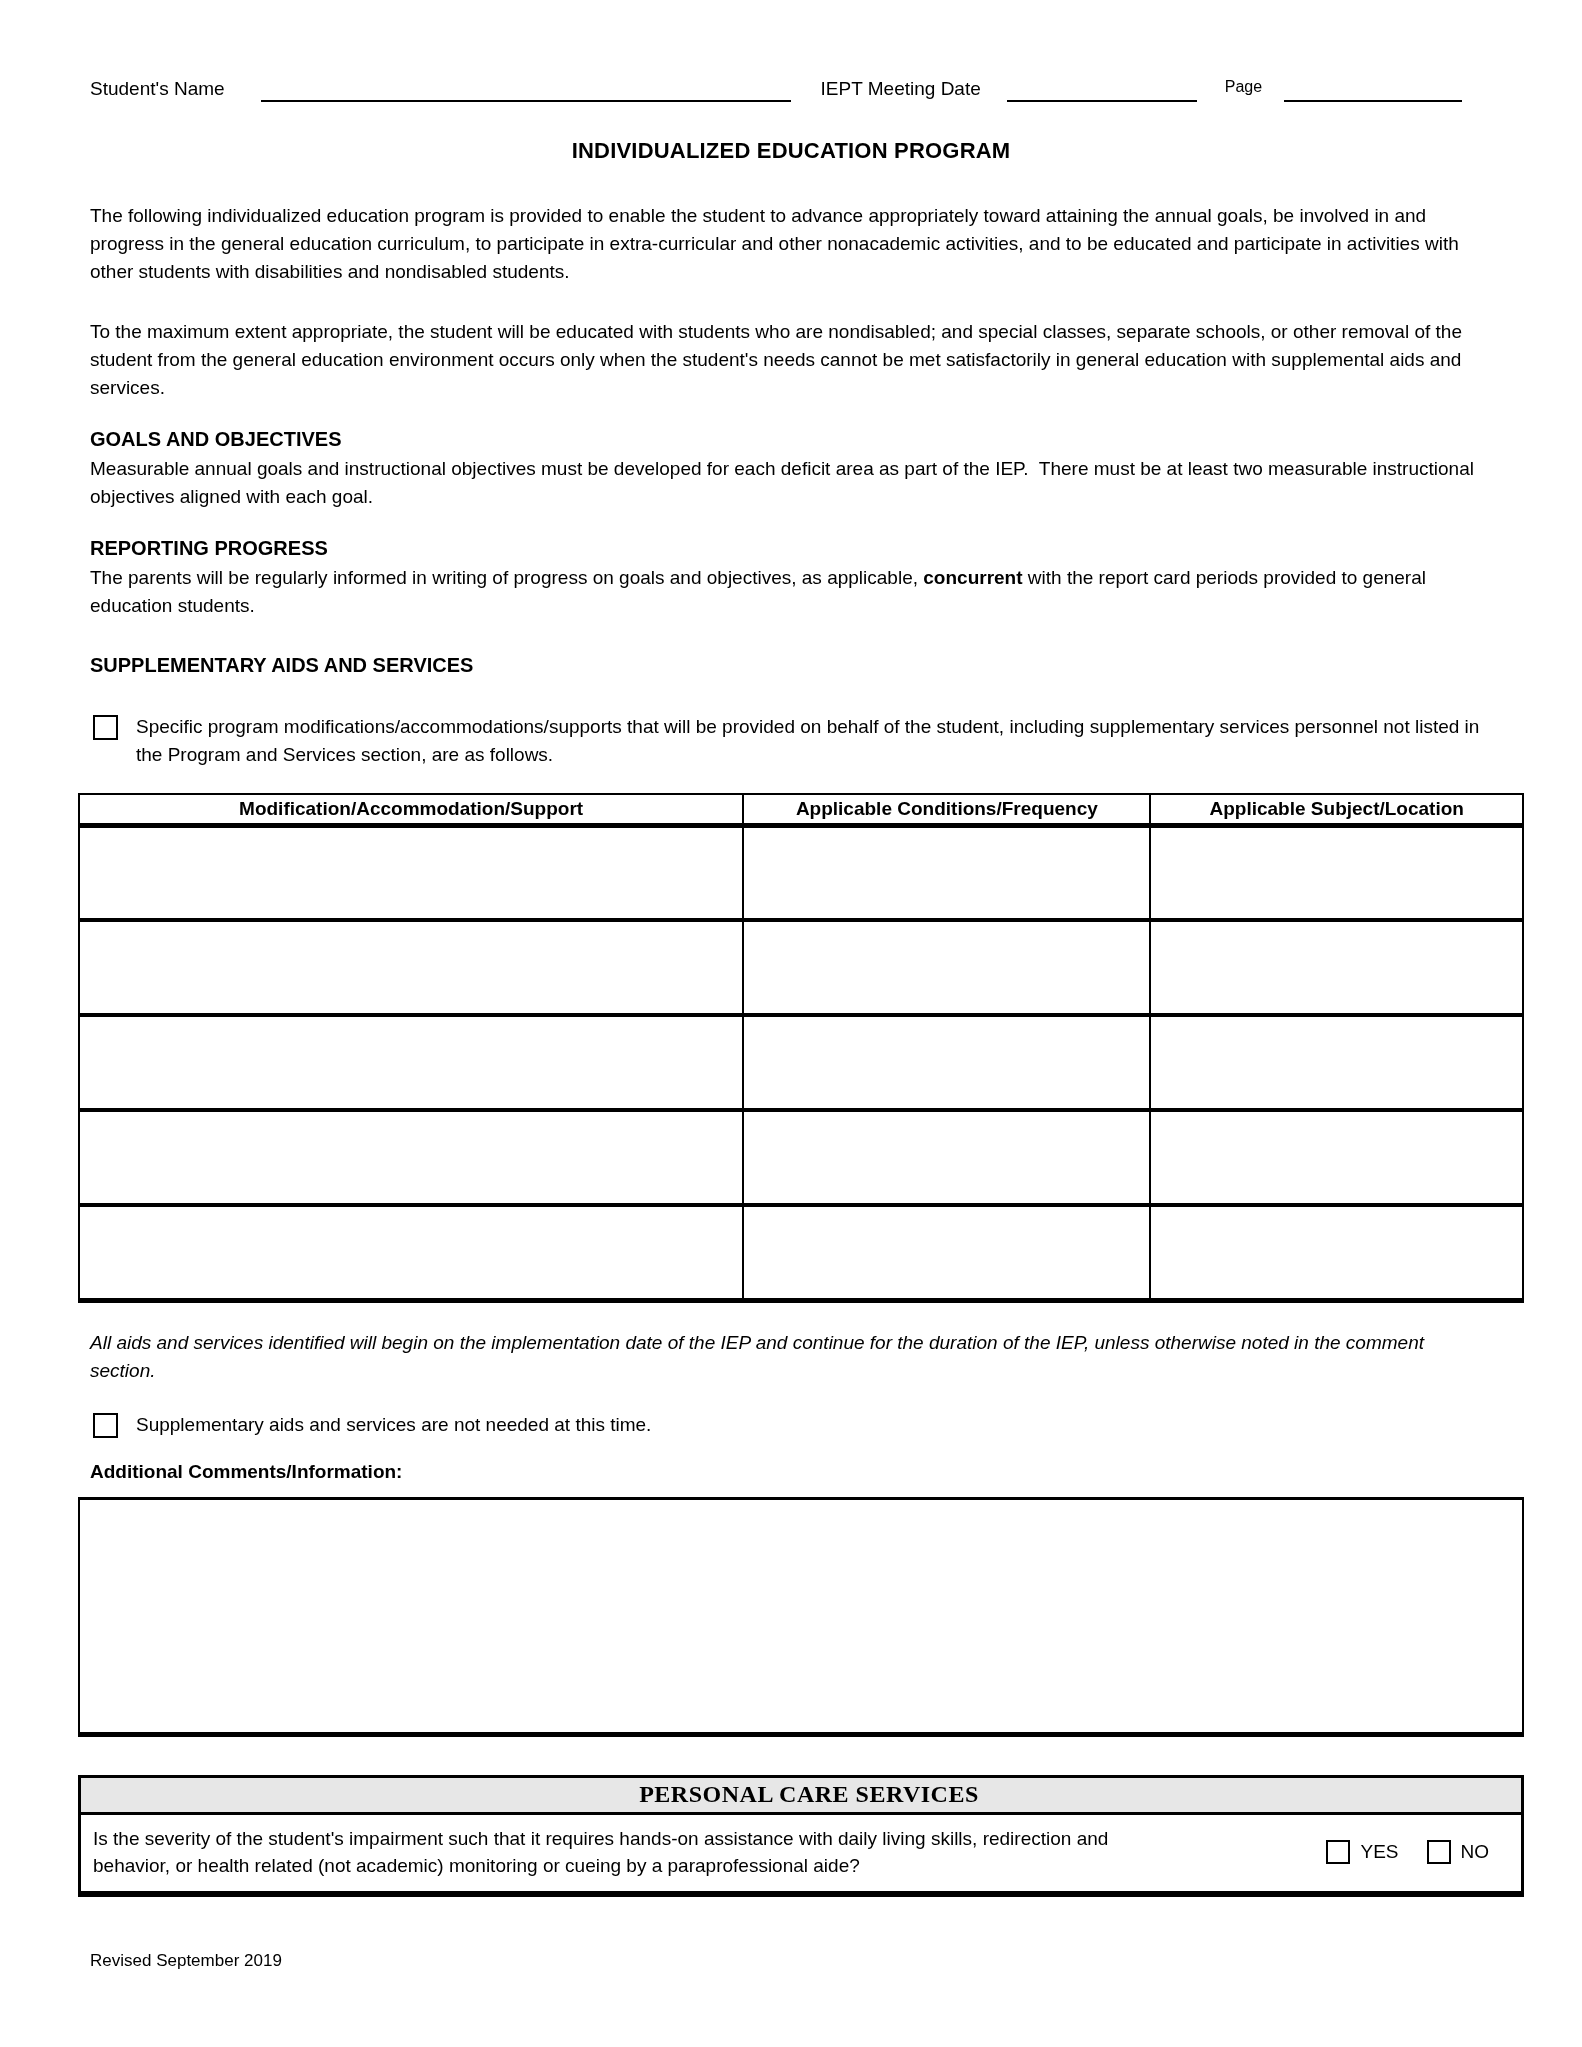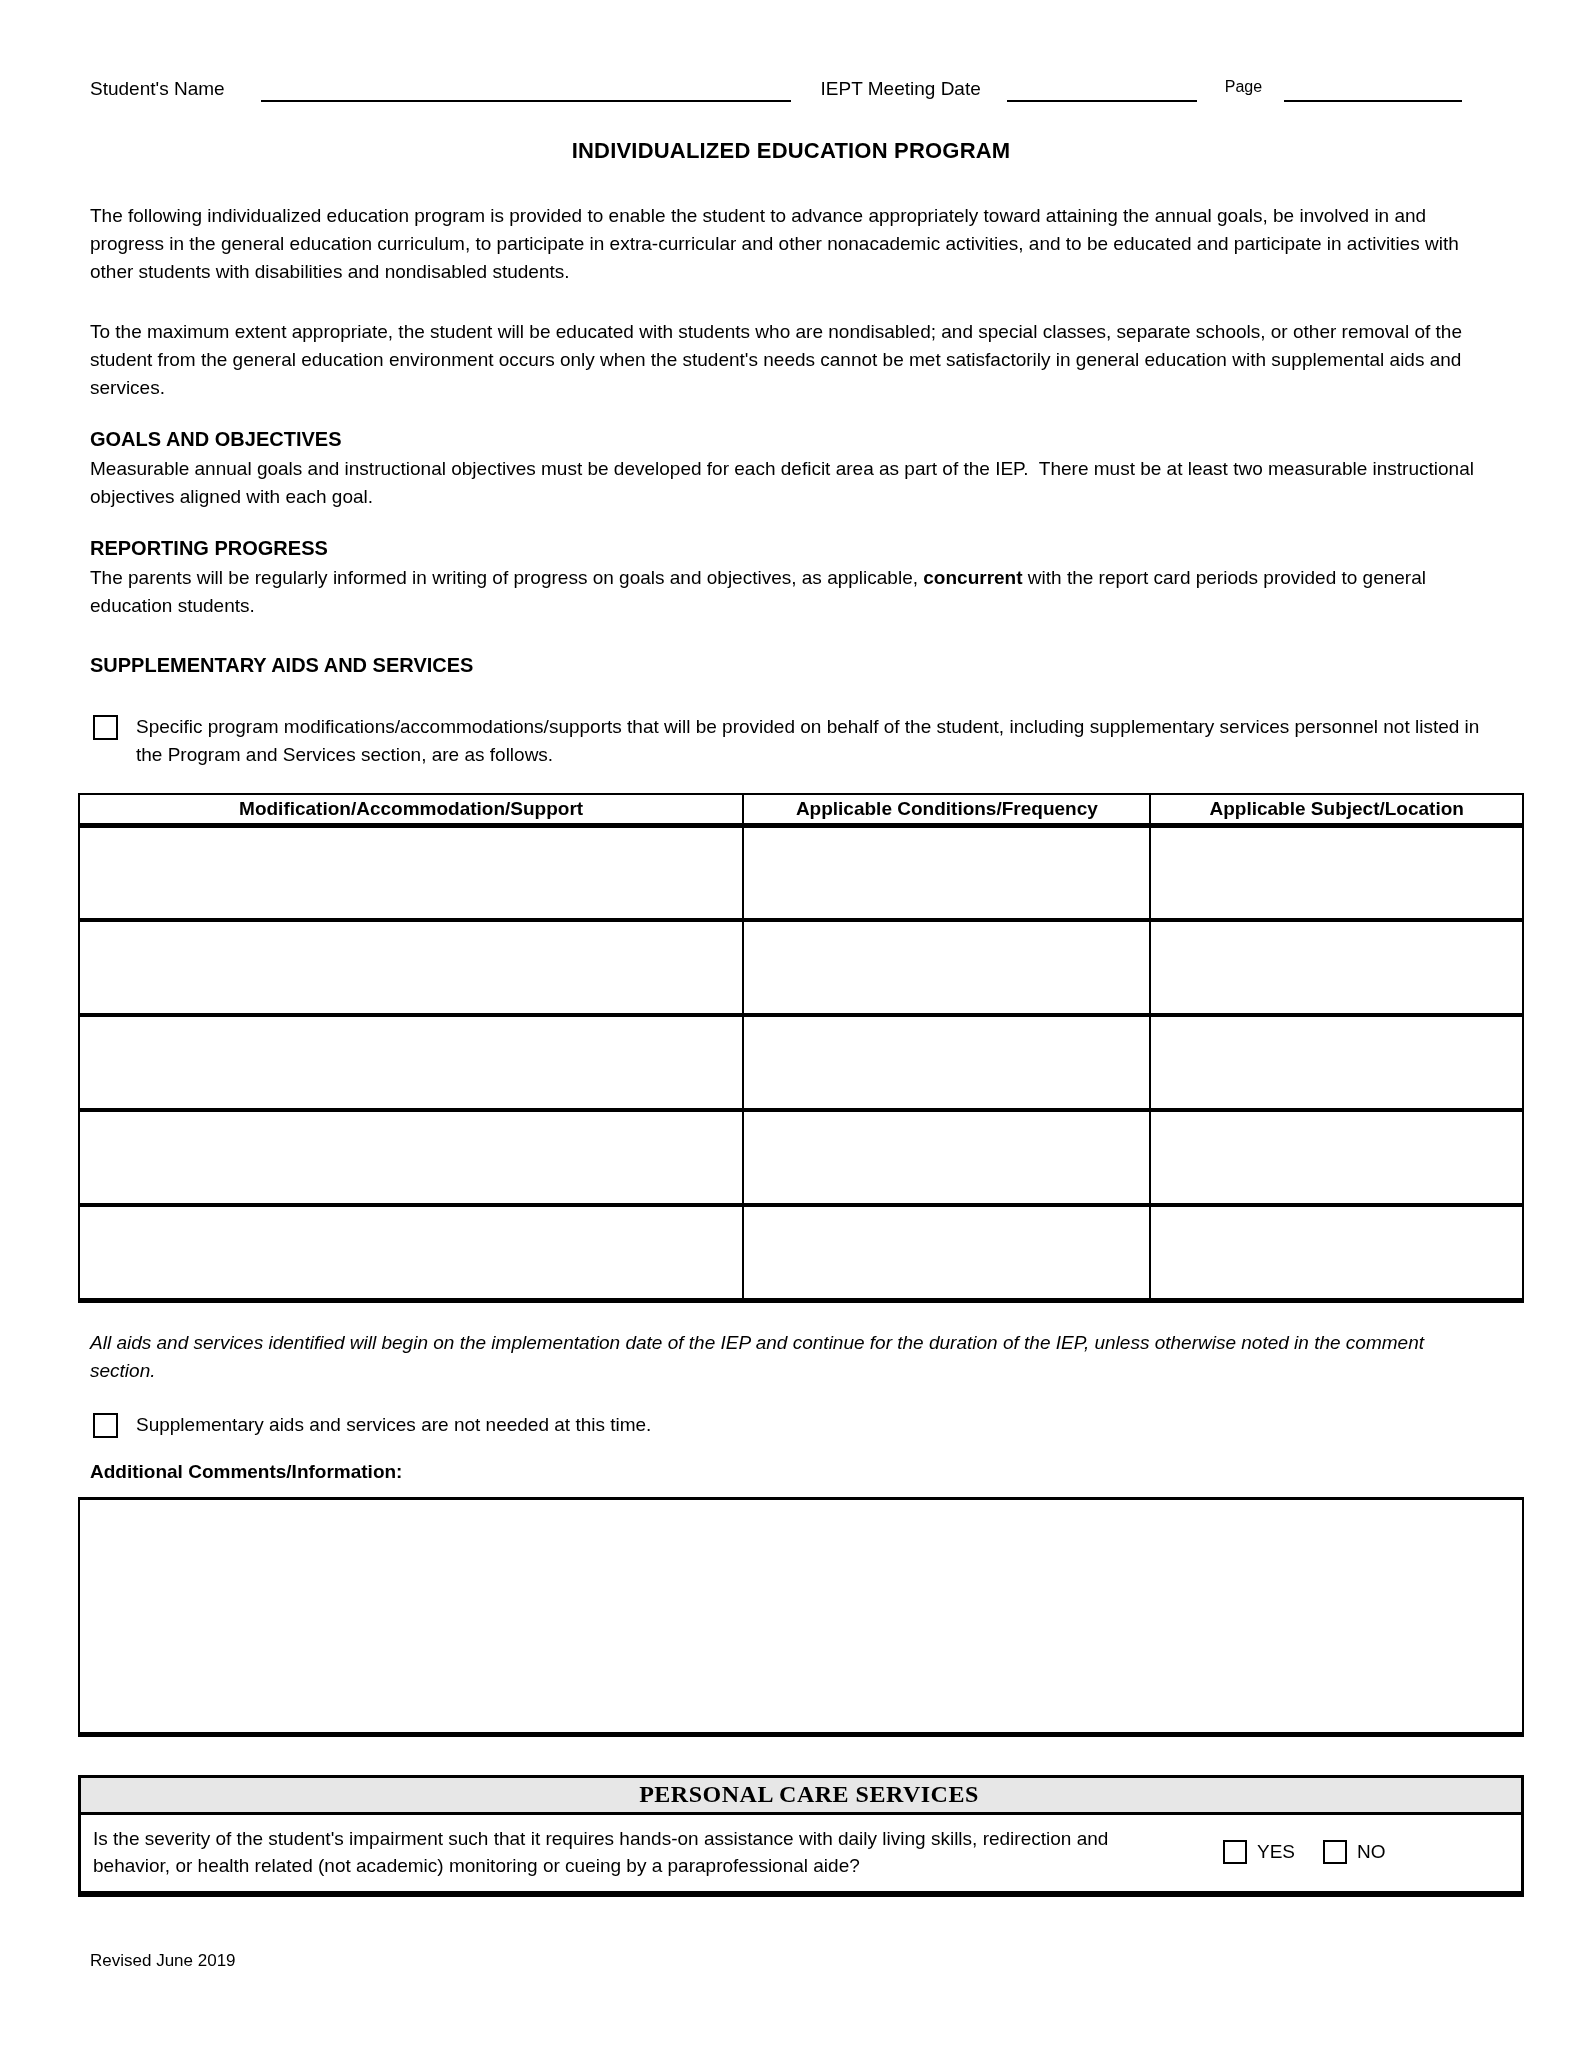--- a/index.html
+++ b/index.html
@@ -136,20 +136,21 @@
     font-family: "Liberation Serif", "DejaVu Serif", serif;
     font-weight: bold;
     font-size: 24px;
     letter-spacing: 0.5px;
     padding: 3px 0 4px 16px;
   }
   .pcs-body {
     display: flex;
     align-items: center;
     padding: 10px 14px 12px 12px;
+    justify-content: space-between;
   }
   .pcs-question { width: 1060px; line-height: 27px; }
   .pcs-choices {
     display: flex;
     align-items: center;
     margin-left: 70px;
     gap: 10px;
   }
   .pcs-choices .chk-box { margin-top: 0; width: 24px; height: 24px; }
   .pcs-choice-label { margin-right: 18px; }
@@ -247,16 +248,16 @@
         <div class="pcs-question">Is the severity of the student's impairment such that it requires hands-on assistance with daily living skills, redirection and behavior, or health related (not academic) monitoring or cueing by a paraprofessional aide?</div>
         <div class="pcs-choices">
           <span class="chk-box"></span>
           <span class="pcs-choice-label">YES</span>
           <span class="chk-box"></span>
           <span class="pcs-choice-label">NO</span>
         </div>
       </div>
     </div>
 
-    <div class="footer-note">Revised June 2019</div>
+    <div class="footer-note">Revised September 2019</div>
 
   </div>
 </div>
 
 </body></html>

